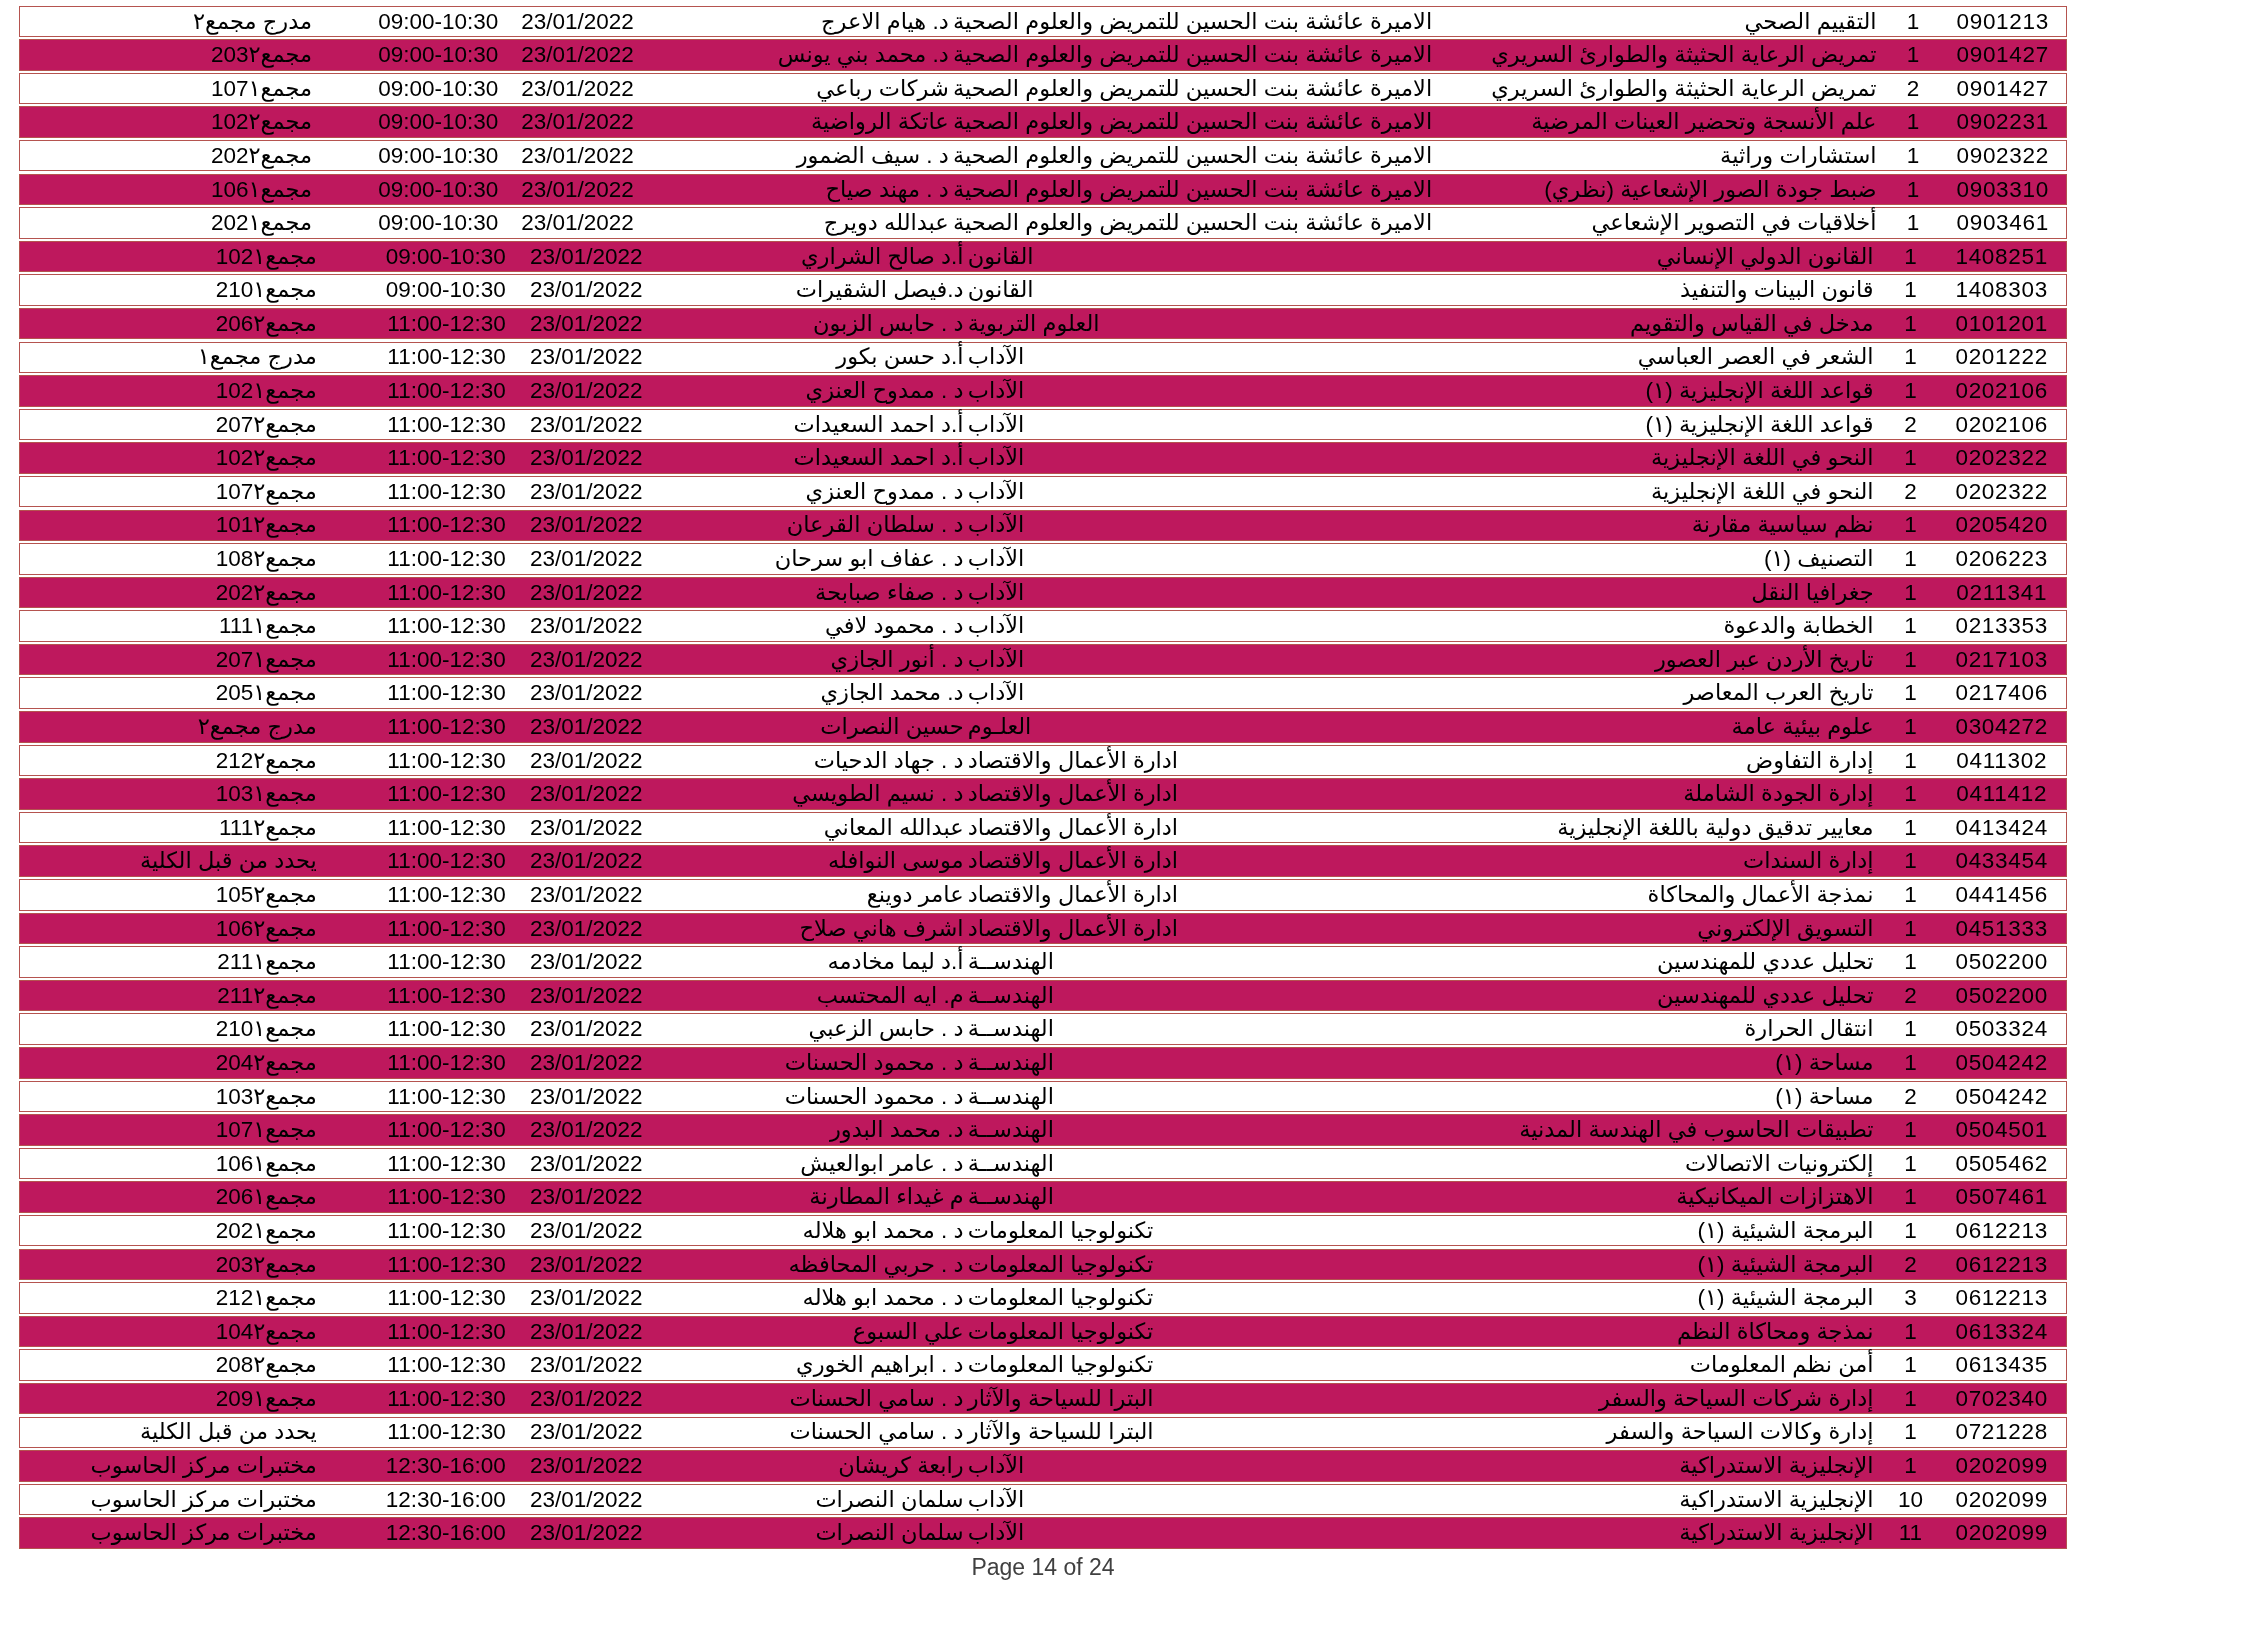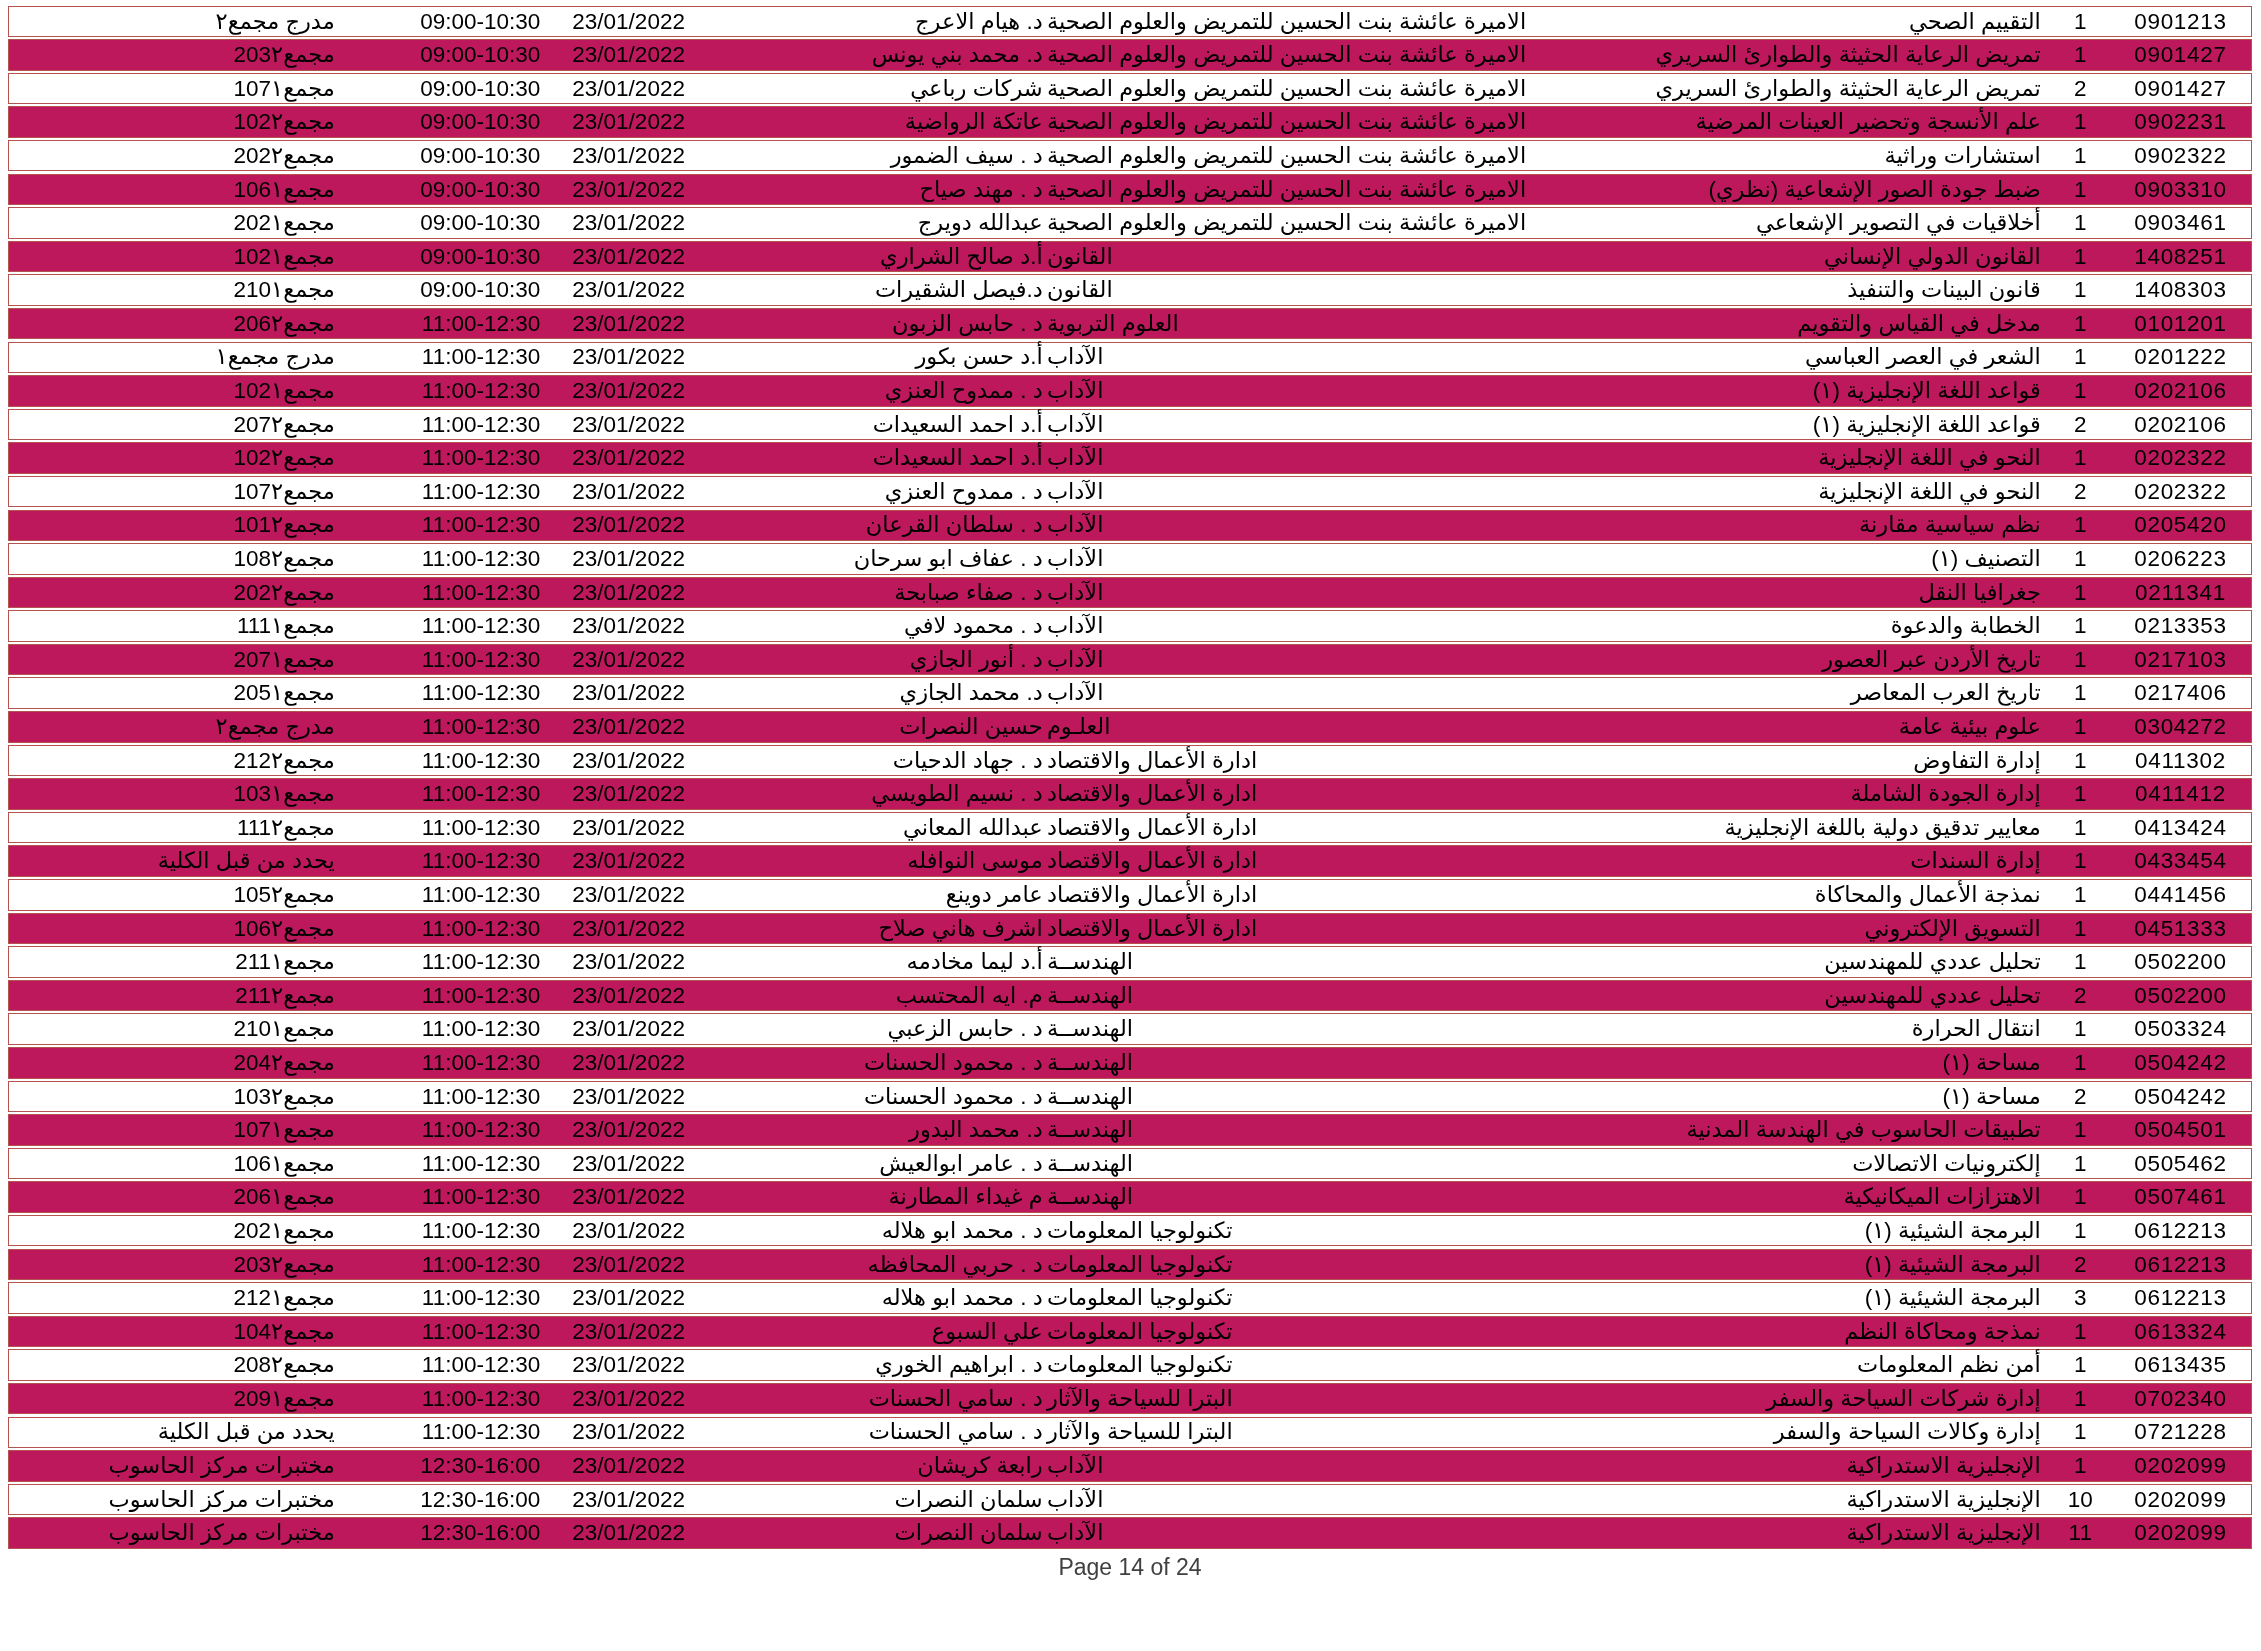--- a/index.html
+++ b/index.html
@@ -1,21 +1,21 @@
 <!DOCTYPE html>
 <html lang="ar" style="font-size:11.2px"><head>
 <meta charset="utf-8">
 <style>
   html,body{margin:0;padding:0;background:#ffffff;}
   body{
     width:2261px;height:1652px;overflow:hidden;position:relative;
     font-family:"Liberation Sans","DejaVu Sans",sans-serif;
     color:#000;
   }
-  .page{position:absolute;top:5.6px;left:8px;width:2244px;}
+  .page{position:absolute;top:5.6px;left:19px;width:2048px;}
   .xrow{
     display:flex;align-items:center;
     height:29.5px;
     border:1.4px solid #b5534f;
     margin-bottom:2.1px;
     background:#ffffff;
   }
   .xrow.alt{background:#be185d;}
   .cell{
     font-size:22.5px;line-height:1.05;white-space:nowrap;overflow:visible;

